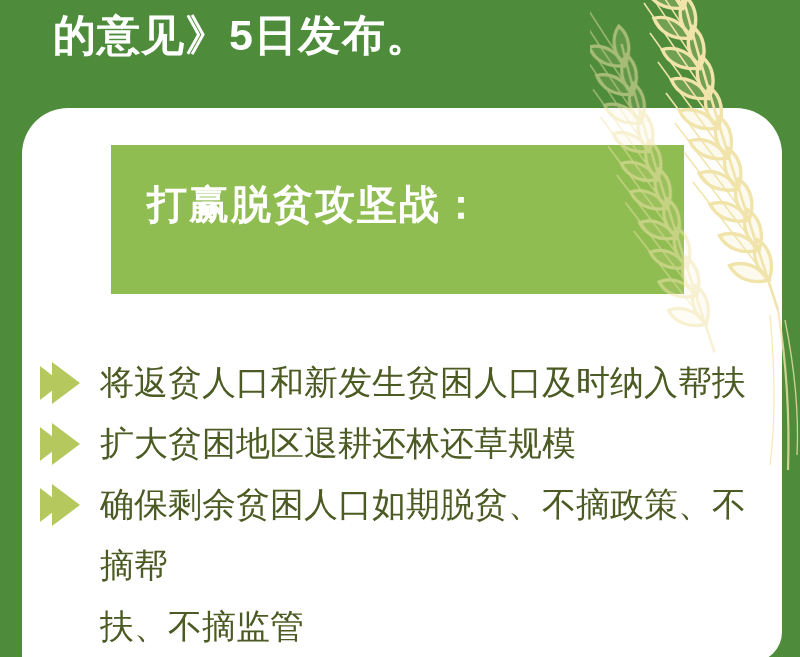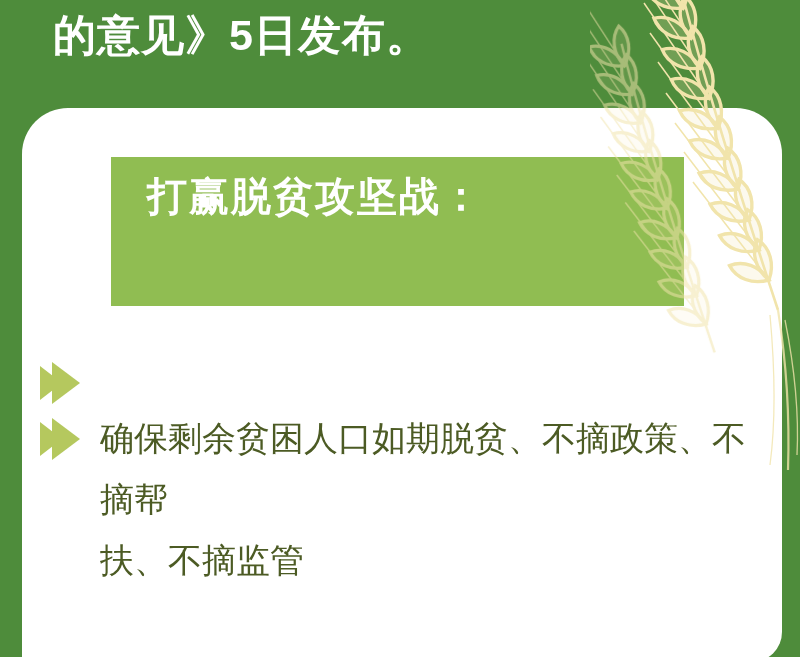--- a/index.html
+++ b/index.html
@@ -33,24 +33,24 @@
   .card{
     position:absolute;
     left:22px;top:108px;
     width:760px;height:554px;
     background:#ffffff;
     border-radius:46px 46px 30px 0;
   }
 
   .title-box{
     position:absolute;
-    left:111px;top:157px;
+    left:111px;top:145px;
     width:573px;height:149px;
     background:var(--box-green);
-    padding:8px 0 0 36px;
+    padding:28px 0 0 36px;
   }
   .title-line{
     color:#ffffff;
     font-size:40px;
     font-weight:bold;
     letter-spacing:2px;
     line-height:62px;
     white-space:nowrap;
   }
 
@@ -90,28 +90,38 @@
   <div class="header-text">的意见》5日发布。</div>
 
   <div class="card"></div>
 
   <div class="title-box">
     <div class="title-line">打赢脱贫攻坚战：</div>
   </div>
 
   <div class="bullet-list">
 
-
     <div class="bullet-row">
       <span class="bullet-marker">
         <svg width="40" height="42" viewBox="0 0 40 42">
           <polygon points="0,4 22,21 0,38" fill="#b5c85e"></polygon>
           <polygon points="12,0 40,21 12,42" fill="#b5c85e"></polygon>
         </svg>
       </span>
+      <span class="bullet-text">将返贫人口和新发生贫困人口及时纳入帮扶</span>
+    </div>
+
+    <div class="bullet-row">
+      <span class="bullet-marker">
+        <svg width="40" height="42" viewBox="0 0 40 42">
+          <polygon points="0,4 22,21 0,38" fill="#b5c85e"></polygon>
+          <polygon points="12,0 40,21 12,42" fill="#b5c85e"></polygon>
+        </svg>
+      </span>
+      <span class="bullet-text">扩大贫困地区退耕还林还草规模</span>
     </div>
 
     <div class="bullet-row">
       <span class="bullet-marker">
         <svg width="40" height="42" viewBox="0 0 40 42">
           <polygon points="0,4 22,21 0,38" fill="#b5c85e"></polygon>
           <polygon points="12,0 40,21 12,42" fill="#b5c85e"></polygon>
         </svg>
       </span>
       <span class="bullet-text">确保剩余贫困人口如期脱贫、不摘政策、不摘帮

